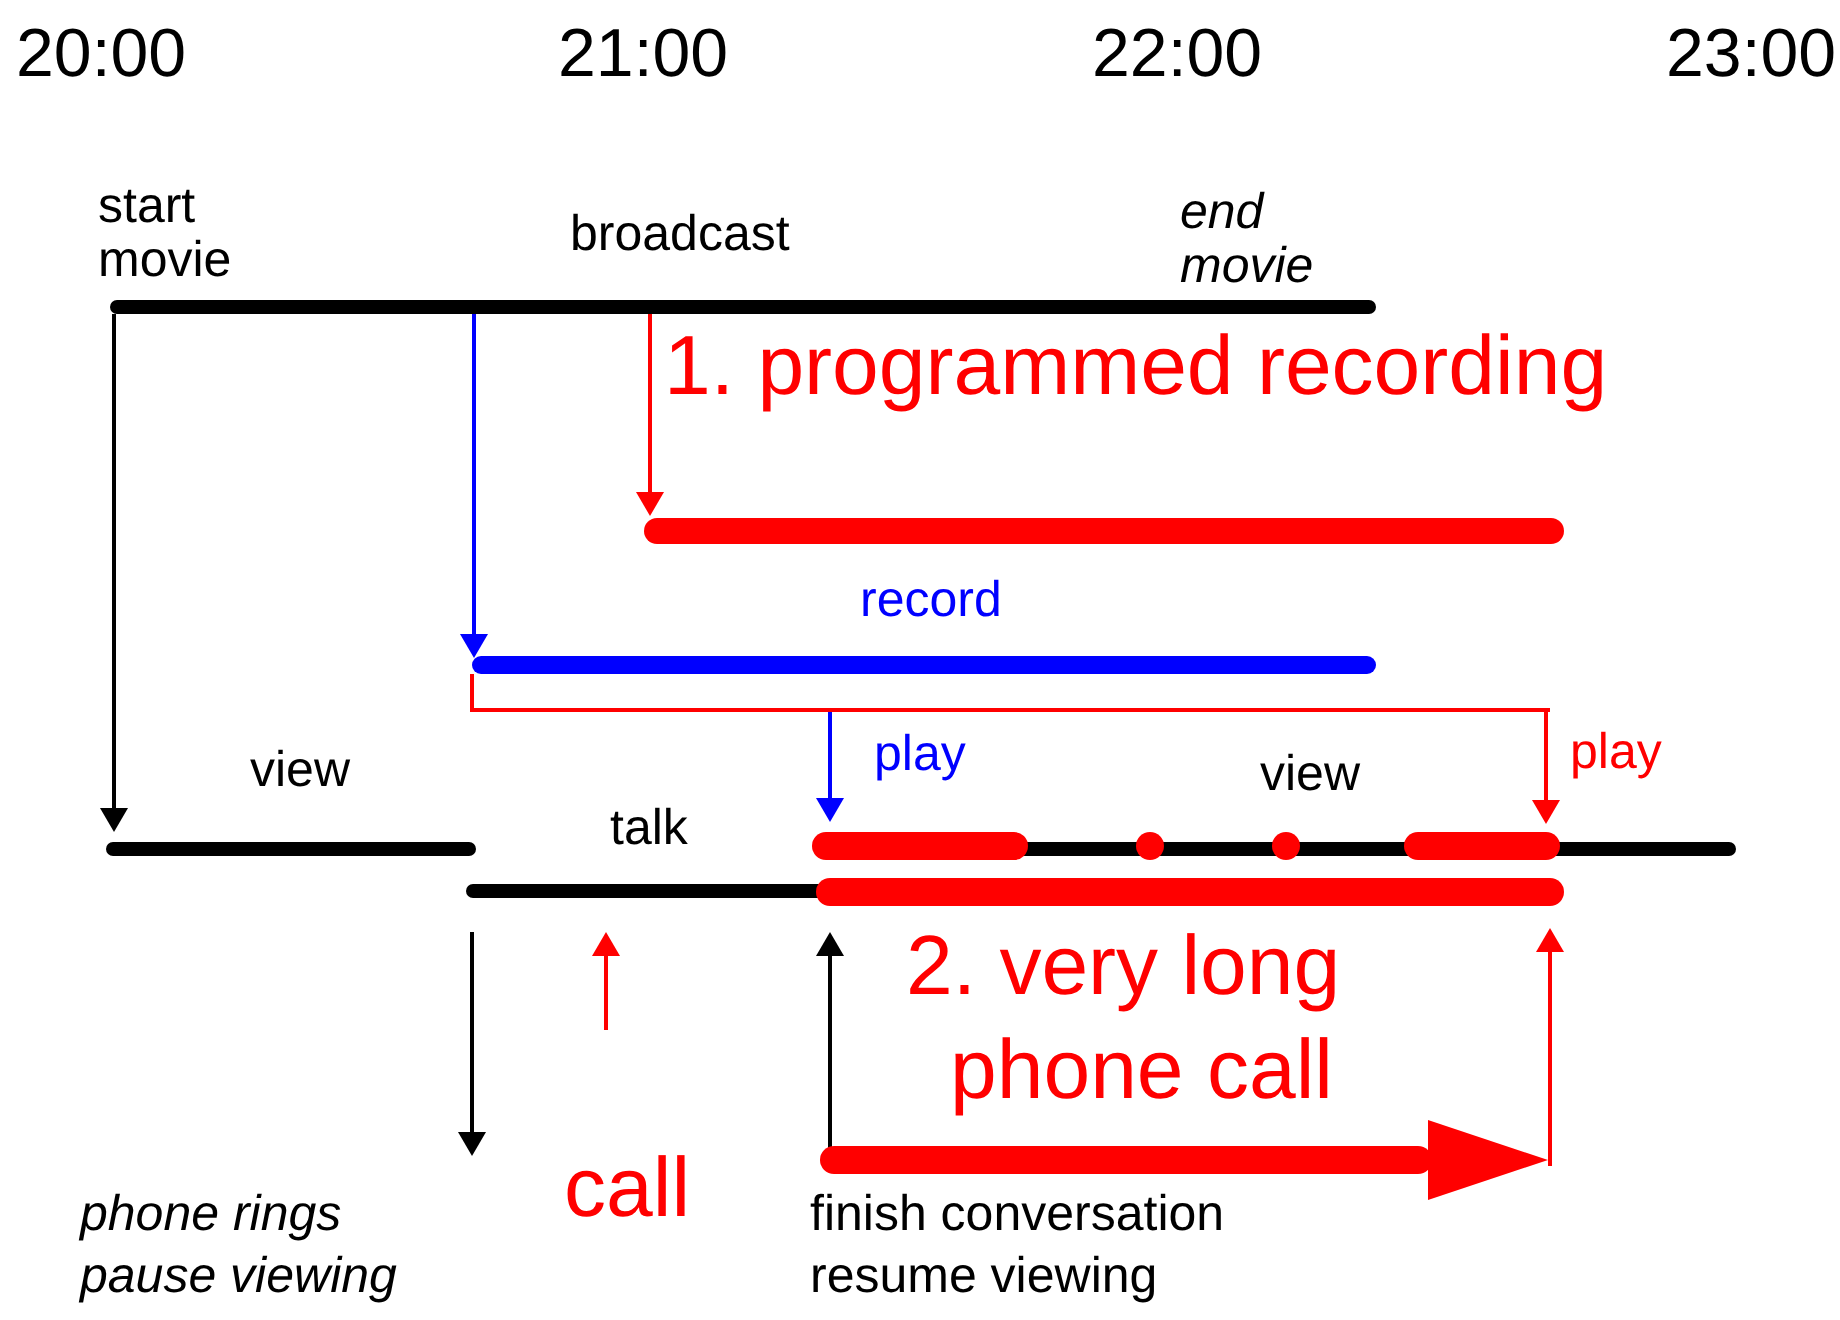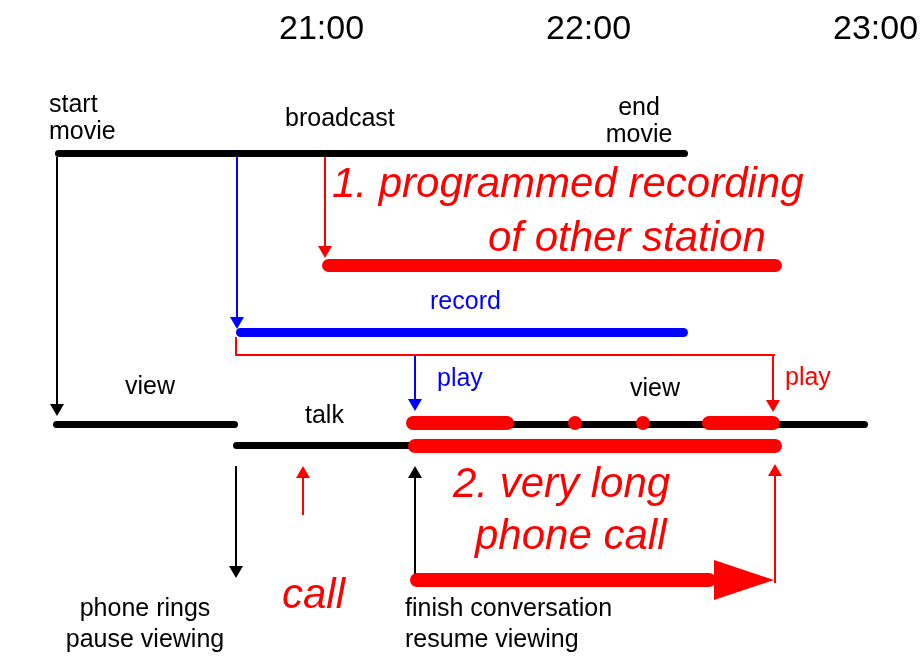--- a/index.html
+++ b/index.html
@@ -14,39 +14,40 @@
     position:absolute; font-size:25px; line-height:27px; color:var(--black);
     white-space:nowrap;
   }
   .lbl.blue{color:var(--blue);margin-left:12px;}
   .lbl.red{color:var(--red);}
   .time{
     position:absolute; top:8px; font-size:34px; color:var(--black);
     white-space:nowrap;
   }
   .ann{
-    position:absolute; font-size:42px; color:var(--red); white-space:nowrap;font-style:italic;
+    position:absolute; font-size:42px; color:var(--red); white-space:nowrap;
   }
   .hline,.vline{position:absolute;}
   .cap{border-radius:999px;}
   .dot{position:absolute; width:14px; height:14px; border-radius:50%; background:var(--red);}
   .tri{position:absolute; width:0; height:0;}
   .tri.down{border-left:7px solid transparent; border-right:7px solid transparent; border-top:12px solid var(--c,#000);}
   .tri.up{border-left:7px solid transparent; border-right:7px solid transparent; border-bottom:12px solid var(--c,#000);}
   .tri.right{border-top:20px solid transparent; border-bottom:20px solid transparent; border-left:60px solid var(--c,#000);}
   .c-red{--c:var(--red);}
   .c-blue{--c:var(--blue);}
   .c-black{--c:var(--black);}
-  .right-align{text-align:center;}
+  .right-align{text-align:left;font-style:italic;}
 </style>
 </head>
 <body>
 
 <div class="canvas">
 
+  <span class="time" style="left:8px">20:00</span>
   <span class="time" style="left:279px">21:00</span>
   <span class="time" style="left:546px">22:00</span>
   <span class="time" style="left:833px">23:00</span>
 
   <div class="lbl" style="left:49px;top:90px">
     <div>start</div>
     <div>movie</div>
   </div>
   <span class="lbl" style="left:285px;top:104px">broadcast</span>
   <div class="lbl right-align" style="left:590px;top:93px;width:98px">
@@ -60,21 +61,20 @@
   <div class="tri down c-black" style="left:50px;top:404px"></div>
 
   <div class="vline" style="left:236px;top:157px;width:2px;height:160px;background:var(--blue)"></div>
   <div class="tri down c-blue" style="left:230px;top:317px"></div>
 
   <div class="vline" style="left:324px;top:157px;width:2px;height:89px;background:var(--red)"></div>
   <div class="tri down c-red" style="left:318px;top:246px"></div>
 
   <div class="hline cap" style="left:322px;top:259px;width:460px;height:13px;background:var(--red)"></div>
   <span class="ann" style="left:332px;top:159px">1. programmed recording</span>
-  <span class="ann" style="left:488px;top:213px">of other station</span>
 
   <span class="lbl blue" style="left:418px;top:287px">record</span>
   <div class="hline cap" style="left:236px;top:328px;width:452px;height:9px;background:var(--blue)"></div>
 
   <div class="vline" style="left:235px;top:337px;width:2px;height:19px;background:var(--red)"></div>
   <div class="hline" style="left:235px;top:354px;width:540px;height:2px;background:var(--red)"></div>
   <div class="vline" style="left:772px;top:356px;width:2px;height:45px;background:var(--red)"></div>
   <div class="tri down c-red" style="left:766px;top:400px"></div>
 
   <div class="vline" style="left:414px;top:356px;width:2px;height:44px;background:var(--blue)"></div>

